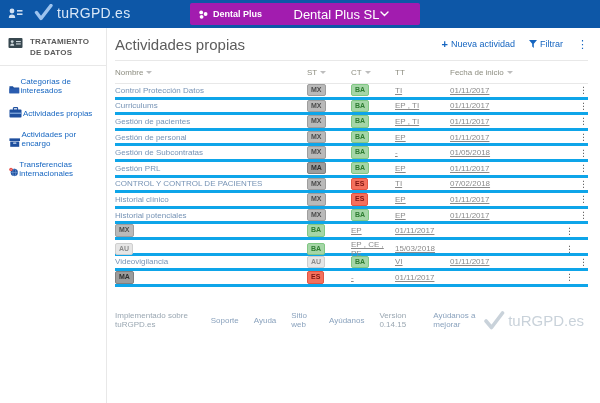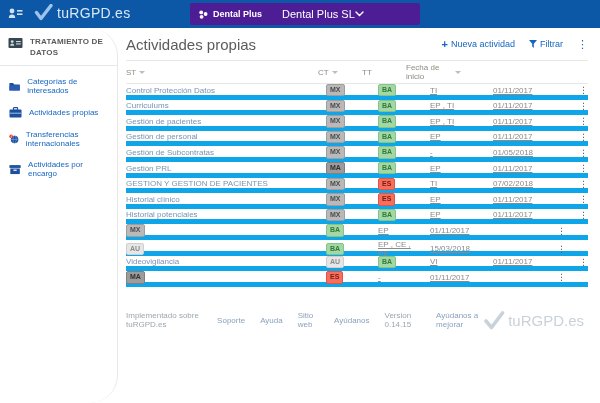--- a/index.html
+++ b/index.html
@@ -5,49 +5,49 @@
   * { box-sizing: border-box; margin: 0; padding: 0; }
   html,body { background:#fff; }
   body { font-family: "Liberation Sans", "DejaVu Sans", sans-serif; }
   .app { position:relative; width:600px; height:403px; background:#fff; overflow:hidden; }
 
   
   .topbar { position:relative; height:28px; background:#0d57a7; display:flex; align-items:center; }
   .user-ico { position:absolute; left:8px; top:7px; }
   .logo { position:absolute; left:34px; top:4px; display:flex; align-items:center; gap:4px; }
   .logo-text { color:#d9e8f8; font-size:14px; letter-spacing:.3px; }
-  .org-bar { position:absolute; left:190px; top:3px; width:230px; height:22px; background:#4c1d95; border-radius:2px; display:flex; align-items:center; padding:0 8px; }
+  .org-bar { position:absolute; left:190px; top:3px; width:230px; height:22px; background:#a21caf; border-radius:2px; display:flex; align-items:center; padding:0 8px; }
   .org-label { display:flex; align-items:center; gap:4px; color:#fff; font-size:9px; font-weight:bold; }
-  .org-select { flex:1; display:flex; align-items:center; justify-content:flex-start; margin-left:20px; color:#fff; font-size:11px; cursor:pointer; }
+  .org-select { flex:1; display:flex; align-items:center; justify-content:center; margin-left:8px; color:#fff; font-size:13px; cursor:pointer; }
 
   
   .bodywrap { display:flex; height:375px; }
-  .sidebar { width:118px; border-right:1px solid #e8e8e8; background:#fff; flex-shrink:0;border-radius:28px; }
+  .sidebar { width:107px; border-right:1px solid #e8e8e8; background:#fff; flex-shrink:0; }
   .section-head { display:flex; gap:7px; padding:8px 8px 7px 8px; align-items:flex-start; }
   .section-title { font-size:8px; font-weight:bold; color:#5a5a5a; line-height:1.4; letter-spacing:.2px; }
   .sdivider { border-bottom:1px solid #e8e8e8; }
   .nav { padding-top:5px; }
-  .nav-item { display:flex; align-items:center; gap:7px; padding:6px 9px; cursor:pointer; }
+  .nav-item { display:flex; align-items:flex-end; gap:1px; padding:6px 9px; cursor:pointer; }
   .nav-item span.lbl { font-size:8px; color:#1565c0; }
 
   main { flex:1; padding:0 12px 0 8px; display:flex; flex-direction:column; }
   .page-head { height:32px; display:flex; align-items:center; justify-content:space-between; }
   .page-title { font-size:15px; font-weight:normal; color:#5c5c5c; }
   .toolbar { display:flex; align-items:center; gap:14px; }
   .tool-btn { display:flex; align-items:center; gap:3px; color:#1565c0; font-size:9px; cursor:pointer; }
   .tool-btn .plus { font-size:11px; font-weight:bold; line-height:1; }
   .kebab { color:#1565c0; font-size:11px; cursor:pointer; font-family:"DejaVu Sans", sans-serif; }
   .mdivider { border-bottom:1px solid #e8e8e8; }
 
   
   .thead, .trow { display:grid; grid-template-columns:192px 44px 44px 55px 1fr 14px; align-items:center; }
   .thead { height:23px; border-bottom:1px solid #e8e8e8; }
   .th { font-size:8px; color:#8d8d80; display:flex; align-items:center; gap:3px; }
   .caret { width:0; height:0; border-left:3px solid transparent; border-right:3px solid transparent; border-top:3px solid #bdbdbd; display:inline-block; }
-  .trow { height:15.6px; border-bottom:5px solid #0ea5e9;gap:8px; }
+  .trow { height:15.6px; border-bottom:3px solid #0ea5e9; }
   .cell { font-size:8px; }
   .cell.name { color:#7693b5; cursor:pointer; white-space:nowrap; overflow:hidden; }
   .cell.tt, .cell.date { color:#8a8a8a;text-decoration:underline; }
   .badge { display:inline-block; font-size:7px; font-weight:bold; padding:1px 3px; border:1px solid; border-radius:2px; line-height:1.2; }
   .cell.menu { color:#616161; font-size:9px; text-align:right; cursor:pointer; font-family:"DejaVu Sans", sans-serif; }
 
   
   .footer { margin-top:24px; display:flex; align-items:center; }
   .foot-links { display:flex; align-items:center; gap:15px; flex:1; }
   .foot-static { font-size:8px; color:#9aa7b2; }
@@ -115,37 +115,37 @@
         </div>
         <div class="nav-item">
           <svg width="13" height="11" viewBox="0 0 13 11">
             <rect x="4.4" y="0.6" width="4.2" height="2.6" rx="0.6" fill="none" stroke="#1e4f9e" stroke-width="1.1"></rect>
             <rect x="0.5" y="2.6" width="12" height="8" rx="0.8" fill="#1e4f9e"></rect>
             <rect x="0.5" y="5.6" width="12" height="1.3" fill="#7fa8dd"></rect>
           </svg>
           <span class="lbl">Actividades propias</span>
         </div>
         <div class="nav-item">
+          <svg width="13" height="11" viewBox="0 0 13 11">
+            <rect x="0.5" y="0.8" width="12" height="3" fill="#1e4f9e"></rect>
+            <rect x="1.4" y="4.4" width="10.2" height="6" fill="#1e4f9e"></rect>
+            <rect x="4.6" y="5.6" width="3.8" height="1.4" rx="0.6" fill="#cfe0f2"></rect>
+          </svg>
+          <span class="lbl">Actividades por encargo</span>
+        </div>
+        <div class="nav-item">
           <svg width="13" height="12" viewBox="0 0 13 12">
             <circle cx="7.4" cy="6.6" r="5" fill="#1e4f9e"></circle>
             <ellipse cx="7.4" cy="6.6" rx="2.2" ry="5" fill="none" stroke="#7fa8dd" stroke-width="0.8"></ellipse>
             <line x1="2.4" y1="6.6" x2="12.4" y2="6.6" stroke="#7fa8dd" stroke-width="0.8"></line>
             <circle cx="2.8" cy="2.6" r="2.4" fill="#e53935"></circle>
             <rect x="2.4" y="1.3" width="0.9" height="1.9" fill="#fff"></rect>
             <rect x="2.4" y="3.5" width="0.9" height="0.8" fill="#fff"></rect>
           </svg>
           <span class="lbl">Transferencias internacionales</span>
-        </div>
-        <div class="nav-item">
-          <svg width="13" height="11" viewBox="0 0 13 11">
-            <rect x="0.5" y="0.8" width="12" height="3" fill="#1e4f9e"></rect>
-            <rect x="1.4" y="4.4" width="10.2" height="6" fill="#1e4f9e"></rect>
-            <rect x="4.6" y="5.6" width="3.8" height="1.4" rx="0.6" fill="#cfe0f2"></rect>
-          </svg>
-          <span class="lbl">Actividades por encargo</span>
         </div>
       </nav>
     </aside>
 
     <main>
       <div class="page-head">
         <h1 class="page-title">Actividades propias</h1>
         <div class="toolbar">
           <span class="tool-btn">
             <span class="plus">+</span>
@@ -158,20 +158,24 @@
             <span>Filtrar</span>
           </span>
           <span class="kebab">⋮</span>
         </div>
       </div>
       <div class="mdivider"></div>
 
       <div class="table">
         <div class="thead">
           <span class="th">
+              <span>Nombre</span>
+              <i class="caret"></i>
+            </span>
+          <span class="th">
               <span>ST</span>
               <i class="caret"></i>
             </span>
           <span class="th">
               <span>CT</span>
               <i class="caret"></i>
             </span>
           <span class="th">
               <span>TT</span>
             </span>
@@ -224,21 +228,21 @@
             </div>
             <div class="trow">
               <span class="cell name">Gestión PRL</span>
               <span class="cell"><span class="badge" style="background: rgb(156, 156, 156); border-color: rgb(128, 128, 128); color: rgb(47, 47, 47);">MA</span></span>
               <span class="cell"><span class="badge" style="background: rgb(165, 214, 167); border-color: rgb(129, 199, 132); color: rgb(46, 125, 50);">BA</span></span>
               <span class="cell tt">EP</span>
               <span class="cell date">01/11/2017</span>
               <span class="cell menu">⋮</span>
             </div>
             <div class="trow">
-              <span class="cell name">GESTION Y GESTION DE PACIENTES</span>
+              <span class="cell name">CONTROL Y CONTROL DE PACIENTES</span>
               <span class="cell"><span class="badge" style="background: rgb(185, 185, 185); border-color: rgb(158, 158, 158); color: rgb(76, 76, 76);">MX</span></span>
               <span class="cell"><span class="badge" style="background: rgb(244, 112, 92); border-color: rgb(227, 85, 66); color: rgb(127, 21, 17);">ES</span></span>
               <span class="cell tt">TI</span>
               <span class="cell date">07/02/2018</span>
               <span class="cell menu">⋮</span>
             </div>
             <div class="trow">
               <span class="cell name">Historial clínico</span>
               <span class="cell"><span class="badge" style="background: rgb(185, 185, 185); border-color: rgb(158, 158, 158); color: rgb(76, 76, 76);">MX</span></span>
               <span class="cell"><span class="badge" style="background: rgb(244, 112, 92); border-color: rgb(227, 85, 66); color: rgb(127, 21, 17);">ES</span></span>

